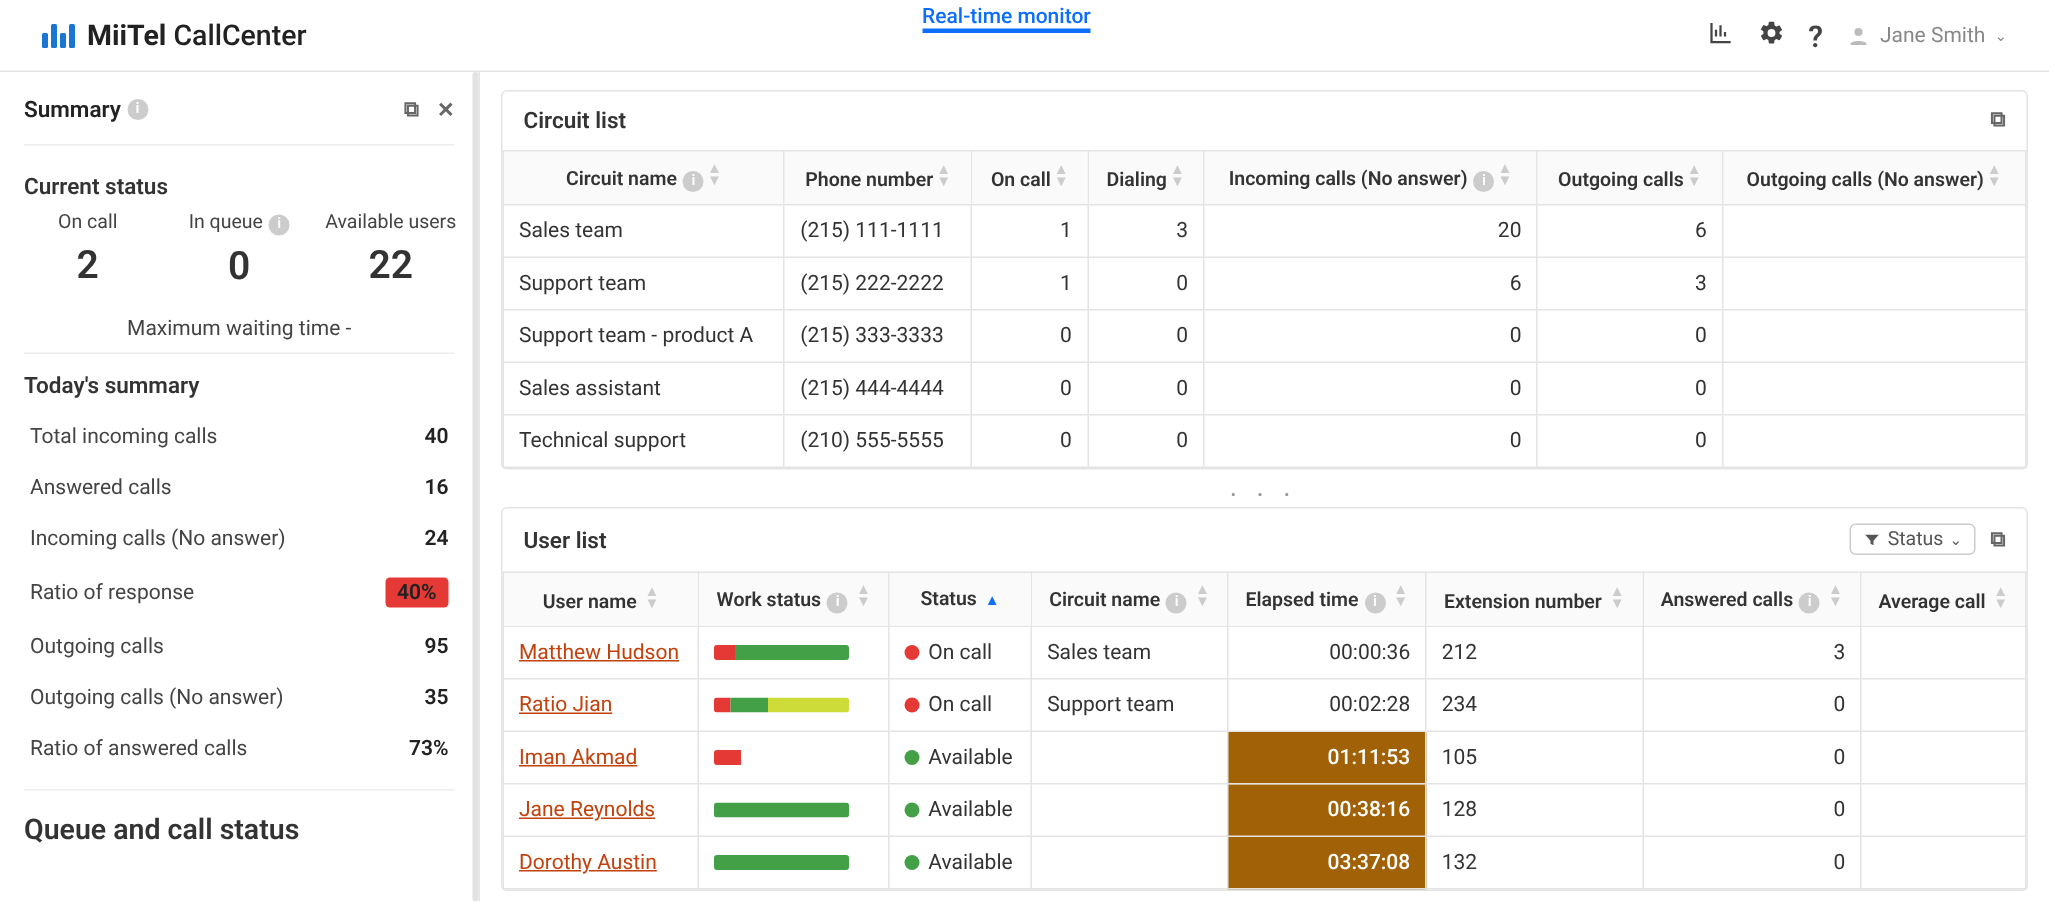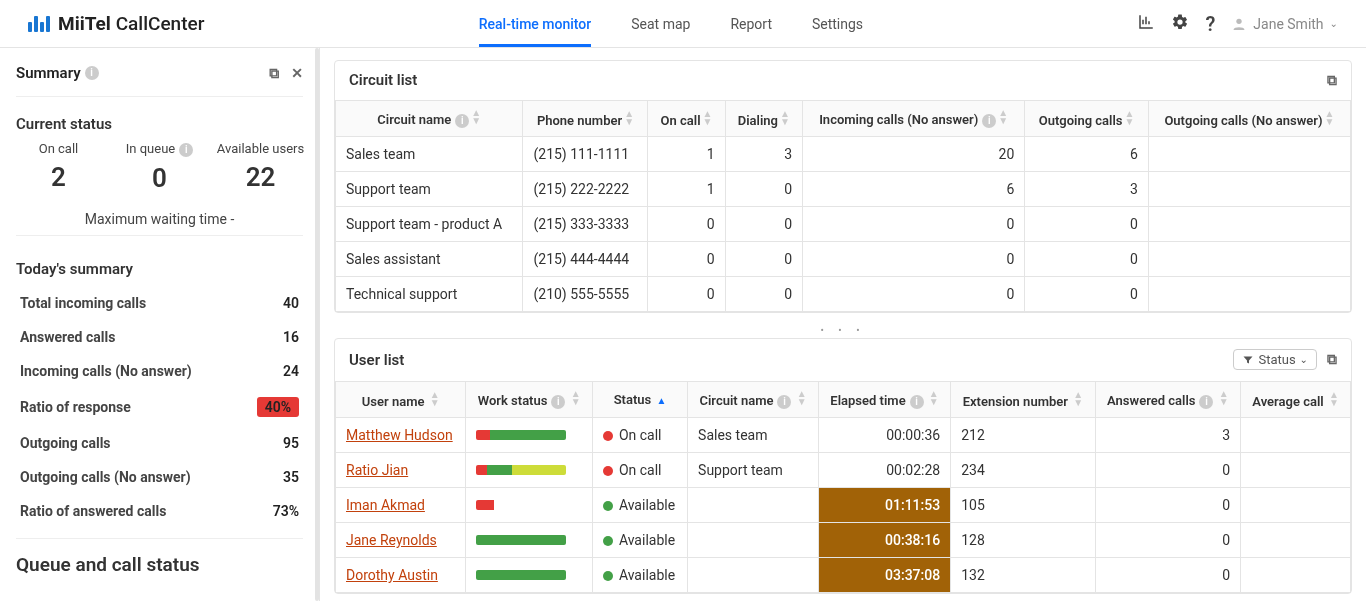--- a/index.html
+++ b/index.html
@@ -3,44 +3,44 @@
 <meta charset="utf-8">
 <style>
 * { margin: 0; padding: 0; box-sizing: border-box; }
 body { font-family: -apple-system, BlinkMacSystemFont, "Segoe UI", Roboto, Arial, sans-serif; font-size: 14px; color: #333; background: #fff; width: 1366px; height: 601px; overflow: hidden; }
 .header { height: 48px; border-bottom: 1px solid #e4e4e4; display: flex; align-items: center; padding: 0 28px; }
 .logo { display: flex; align-items: center; gap: 6px; font-size: 19px; font-weight: 500; color: #222; }
 .logo-icon { display: inline-flex; gap: 2px; align-items: flex-end; margin-right: 2px; }
 .logo-icon span { display: inline-block; width: 4px; background: #1976d2; border-radius: 1px; }
 .logo-icon span:nth-child(1){height:10px;} .logo-icon span:nth-child(2){height:16px;} .logo-icon span:nth-child(3){height:10px;} .logo-icon span:nth-child(4){height:16px;}
 .logo b { font-weight: 700; }
-.nav-tabs { margin: 0 auto; display: flex; gap: 40px; height: 100%; align-items: flex-start; }
+.nav-tabs { margin: 0 auto; display: flex; gap: 40px; height: 100%; align-items: flex-start; flex-direction: column; }
 .nav-tab { color: #555; cursor: pointer; height: 100%; display: flex; align-items: center; border-bottom: 3px solid transparent; padding-top: 3px; font-size: 14px;}
 .nav-tab.active { color: #0d6efd; border-bottom-color: #0d6efd; font-weight: 500; }
 .header-right { display: flex; align-items: center; gap: 16px; color: #555; }
 .header-right .icon { cursor: pointer; font-size: 16px; color: #444; }
 .user-chip { display: flex; align-items: center; gap: 6px; cursor: pointer; color: #888; font-size: 14px; }
 .user-chip svg { width: 16px; height: 16px; fill: #bbb; }
 
 .layout { display: flex; height: calc(100% - 48px); }
 .sidebar { width: 320px; border-right: 1px solid #e4e4e4; padding: 8px 0 0 0; overflow-y: auto; position: relative; }
 .sidebar::after { content:""; position:absolute; right:0; top:0; bottom:0; width:4px; background:#d0d0d0; border-radius:2px; opacity:.6;}
 .panel-hdr { display: flex; align-items: center; padding: 8px 16px; font-weight: 600; font-size: 15px; color: #222; }
 .panel-hdr .actions { margin-left: auto; display: flex; gap: 12px; color: #666; }
 .icon-btn { cursor: pointer; font-size: 14px; color: #666; }
 .section-title { font-weight: 600; padding: 12px 16px 4px; font-size: 15px; }
 .status-row { display: flex; justify-content: space-around; padding: 4px 8px; }
 .status-cell { text-align: center; flex:1; }
 .status-cell .lbl { font-size: 13px; color: #444; }
 .status-cell .val { font-size: 26px; font-weight: 600; margin-top: 6px; }
-.maxwait { text-align: center; padding: 10px 0 8px; color: #444; font-size: 14px; border-bottom: 1px solid #eee; margin: 4px 16px 12px;}
+.maxwait { text-align: center; padding: 10px 0 8px; color: #444; font-size: 14px; border-bottom: 1px solid #eee; margin: 4px 16px 0;}
 .sep { border-top: 1px solid #eee; margin: 6px 16px; }
 .summary-list { padding: 4px 0; }
 .summary-row { display: flex; align-items: center; padding: 9px 20px; font-size: 14px; color: #444;}
-.summary-row .k { flex: 1; font-weight: bold; }
+.summary-row .k { flex: 1; }
 .summary-row .v { font-weight: 600; color: #222; }
 .badge-danger { background: #e53935; color: #fff; font-weight: 600; padding: 2px 8px; border-radius: 3px; }
 
 .main { flex: 1; padding: 12px 14px; overflow: hidden; }
 .card { border: 1px solid #e4e4e4; border-radius: 4px; margin-bottom: 10px; background: #fff; position:relative;}
 .card-hdr { display: flex; align-items: center; padding: 10px 14px; border-bottom: 1px solid transparent; font-size: 15px; font-weight: 600;}
 .card-hdr .spacer { flex: 1; }
 .status-filter { border: 1px solid #ccc; border-radius: 4px; padding: 2px 8px; display: inline-flex; align-items: center; gap: 4px; font-size: 13px; cursor: pointer; margin-right: 10px; color:#555; font-weight: 400;}
 
 table { border-collapse: collapse; width: 100%; border-radius: 10px; }

